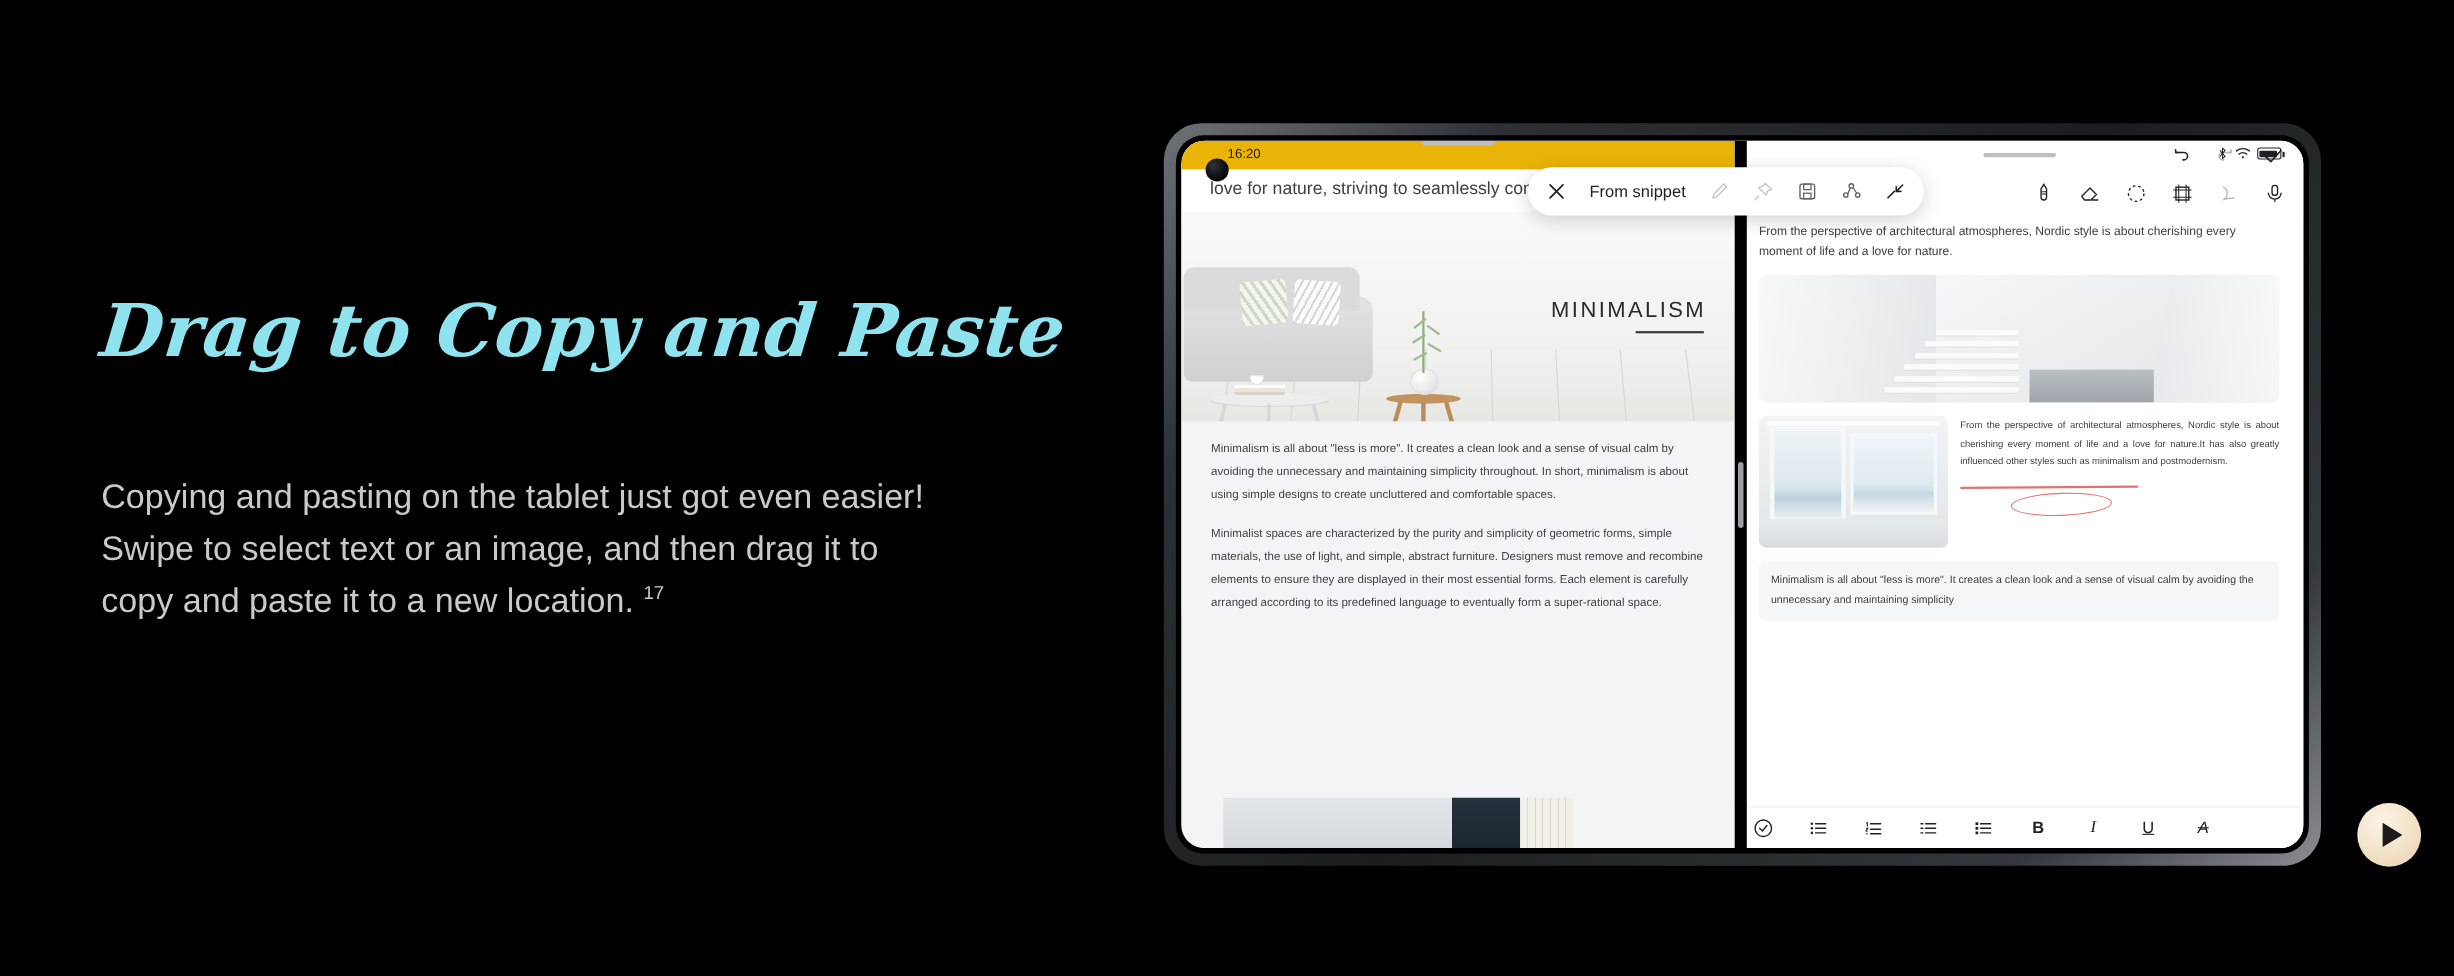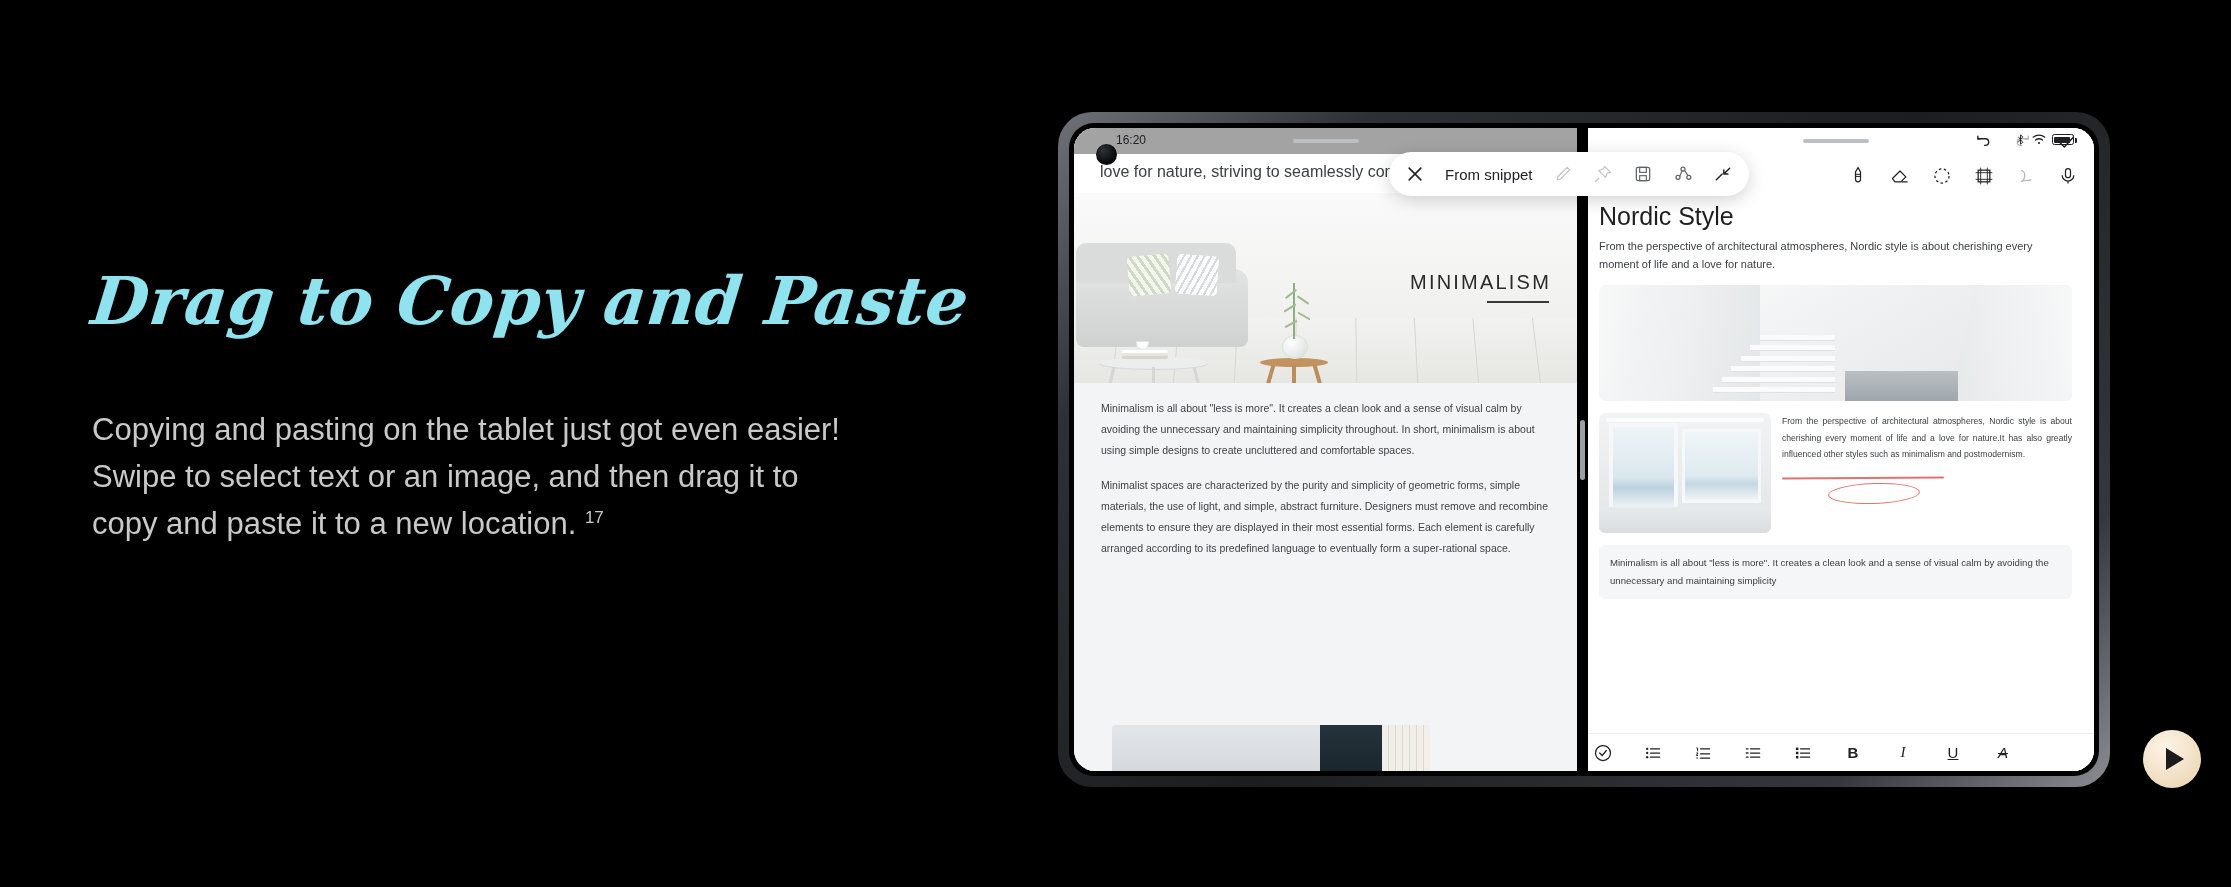--- a/index.html
+++ b/index.html
@@ -33,21 +33,21 @@
     font-weight: 700;
     font-size: 66px;
     line-height: 1.0;
     color: #8fe3ef;
     letter-spacing: 0.5px;
     white-space: nowrap;
     transform: skewX(-6deg);
   }
 
   .subcopy {
-    margin-top: 72px;
+    margin-top: 94px;
     font-family: "Liberation Sans", sans-serif;
     font-size: 31px;
     line-height: 1.52;
     color: #c9c9c9;
     font-weight: 400;
     max-width: 760px;
   }
   .footnote {
     font-size: 17px;
     vertical-align: super;
@@ -117,23 +117,23 @@
   .pane-left {
     position: relative;
     width: 503px;
     height: 100%;
     background: #f3f4f6;
     overflow: hidden;
   }
   .status-left {
     position: relative;
     height: 26px;
-    background: #a3a3a3;
+    background: #eab308;
     display: flex;
-    align-items: center;
+    align-items: flex-start;
     justify-content: center;
   }
   .clock-left {
     position: absolute;
     left: 42px; top: 5px;
     font-size: 12px;
     color: #202124;
   }
   .grab-pill {
     width: 66px; height: 4px;
@@ -646,21 +646,20 @@
                 <path d="M17 8H8a4 4 0 000 8h1" fill="none" stroke="#202124" stroke-width="1.7" stroke-linecap="round"></path>
                 <path d="M17 8V5M17 8h-3" fill="none" stroke="#202124" stroke-width="1.7" stroke-linecap="round"></path>
               </svg>
               <svg class="ticon" viewBox="0 0 24 24">
                 <path d="M4 12l6 6L21 6" fill="none" stroke="#202124" stroke-width="1.8" stroke-linecap="round" stroke-linejoin="round"></path>
               </svg>
             </div>
           </div>
 
           <div class="note-body">
-            <div class="note-title">Nordic Style</div>
 
             <div class="note-lead">From the perspective of architectural atmospheres, Nordic style is about cherishing every moment of life and a love for nature.</div>
 
             <div class="note-photo-1">
               <div class="stair-wall-l"></div>
               <div class="stair-wall-r"></div>
               <div class="stair-floor"></div>
               <div class="stair-step" style="left:24%; bottom:8%;  width:26%;"></div>
               <div class="stair-step" style="left:26%; bottom:17%; width:24%;"></div>
               <div class="stair-step" style="left:28%; bottom:26%; width:22%;"></div>

